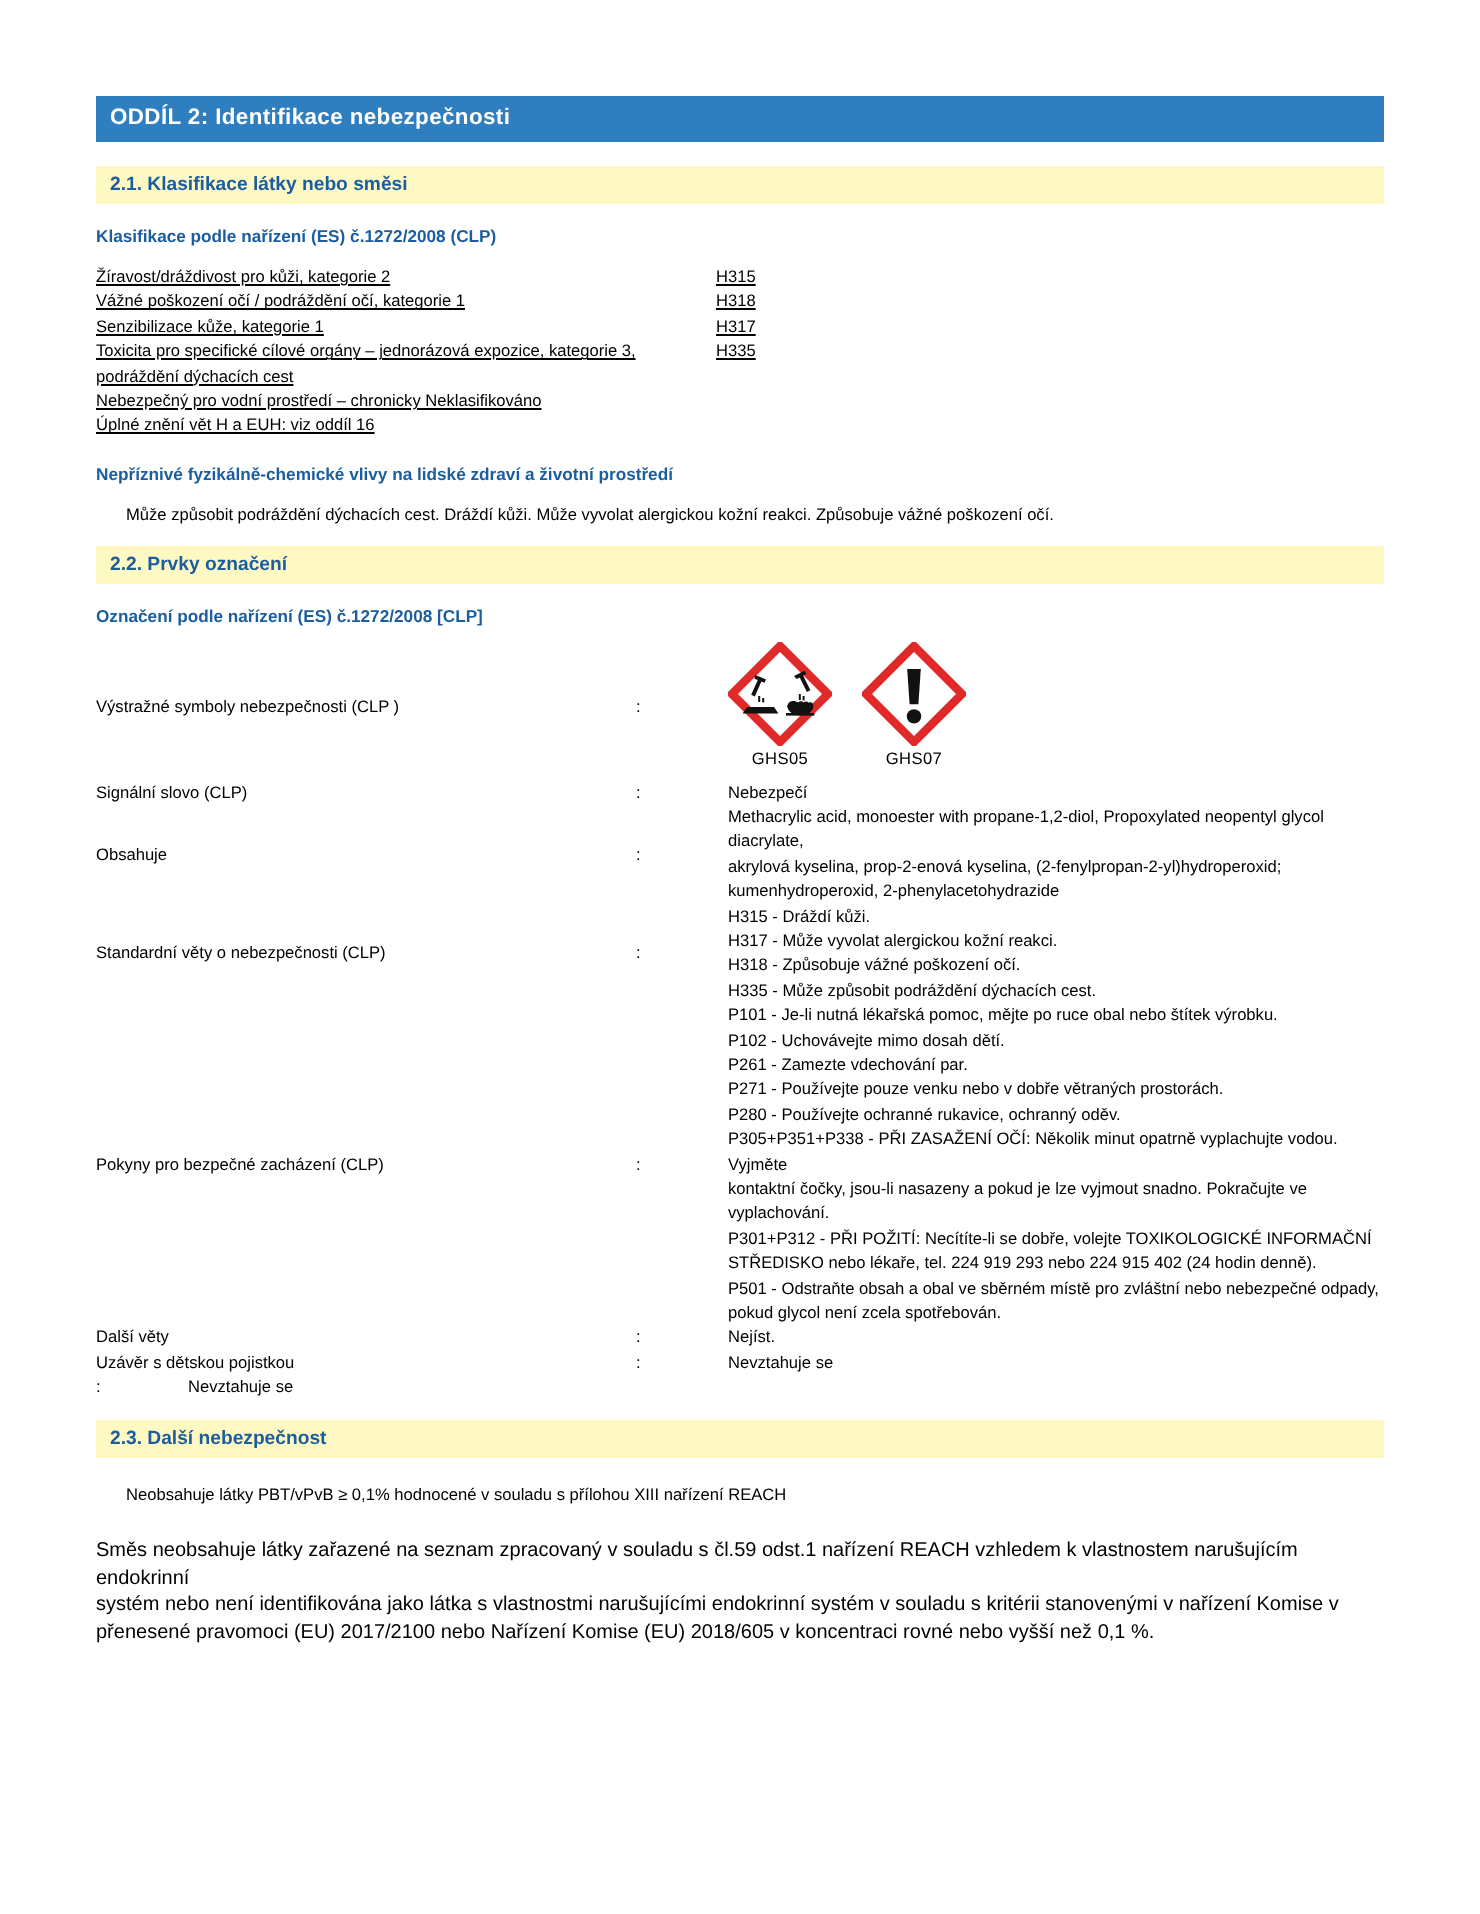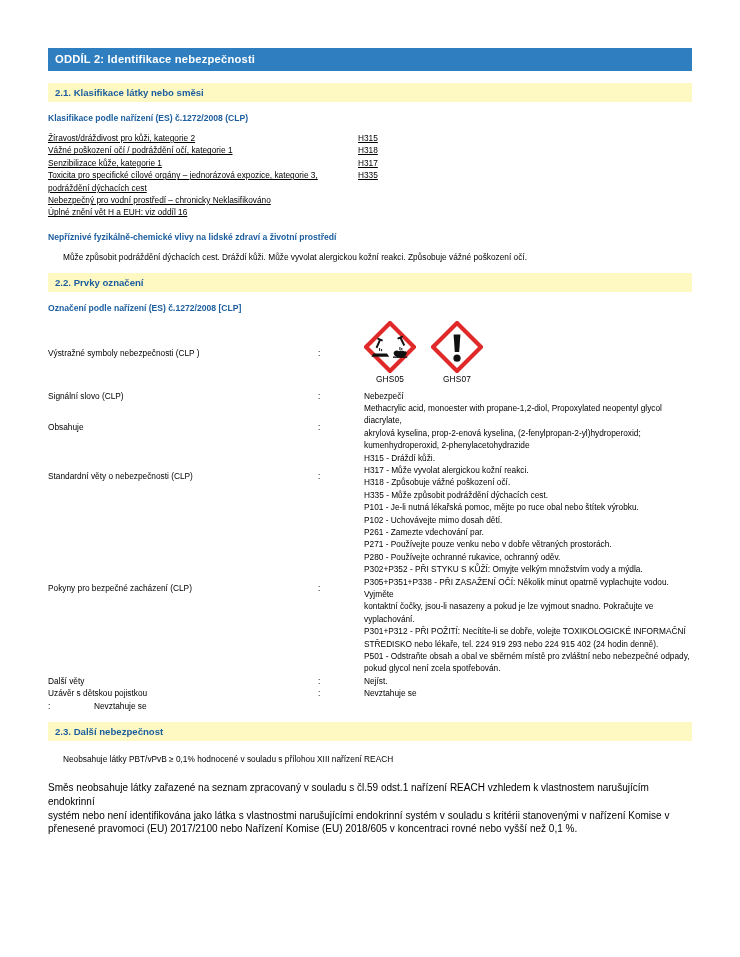--- a/index.html
+++ b/index.html
@@ -282,21 +282,20 @@
 
     <div class="lrow">
       <span class="lbl">Pokyny pro bezpečné zacházení (CLP)</span>
       <span class="colon">:</span>
       <span class="val">
         <span class="val-line">P101 - Je-li nutná lékařská pomoc, mějte po ruce obal nebo štítek výrobku.</span>
         <span class="val-line">P102 - Uchovávejte mimo dosah dětí.</span>
         <span class="val-line">P261 - Zamezte vdechování par.</span>
         <span class="val-line">P271 - Používejte pouze venku nebo v dobře větraných prostorách.</span>
         <span class="val-line">P280 - Používejte ochranné rukavice, ochranný oděv.</span>
-        <span class="val-line">P302+P352 - PŘI STYKU S KŮŽÍ: Omyjte velkým množstvím vody a mýdla.</span>
         <span class="val-line">P305+P351+P338 - PŘI ZASAŽENÍ OČÍ: Několik minut opatrně vyplachujte vodou. Vyjměte</span>
         <span class="val-line">kontaktní čočky, jsou-li nasazeny a pokud je lze vyjmout snadno. Pokračujte ve</span>
         <span class="val-line">vyplachování.</span>
         <span class="val-line">P301+P312 - PŘI POŽITÍ: Necítíte-li se dobře, volejte TOXIKOLOGICKÉ INFORMAČNÍ</span>
         <span class="val-line">STŘEDISKO nebo lékaře, tel. 224 919 293 nebo 224 915 402 (24 hodin denně).</span>
         <span class="val-line">P501 - Odstraňte obsah a obal ve sběrném místě pro zvláštní nebo nebezpečné odpady,</span>
         <span class="val-line">pokud glycol není zcela spotřebován.</span>
       </span>
     </div>
 

